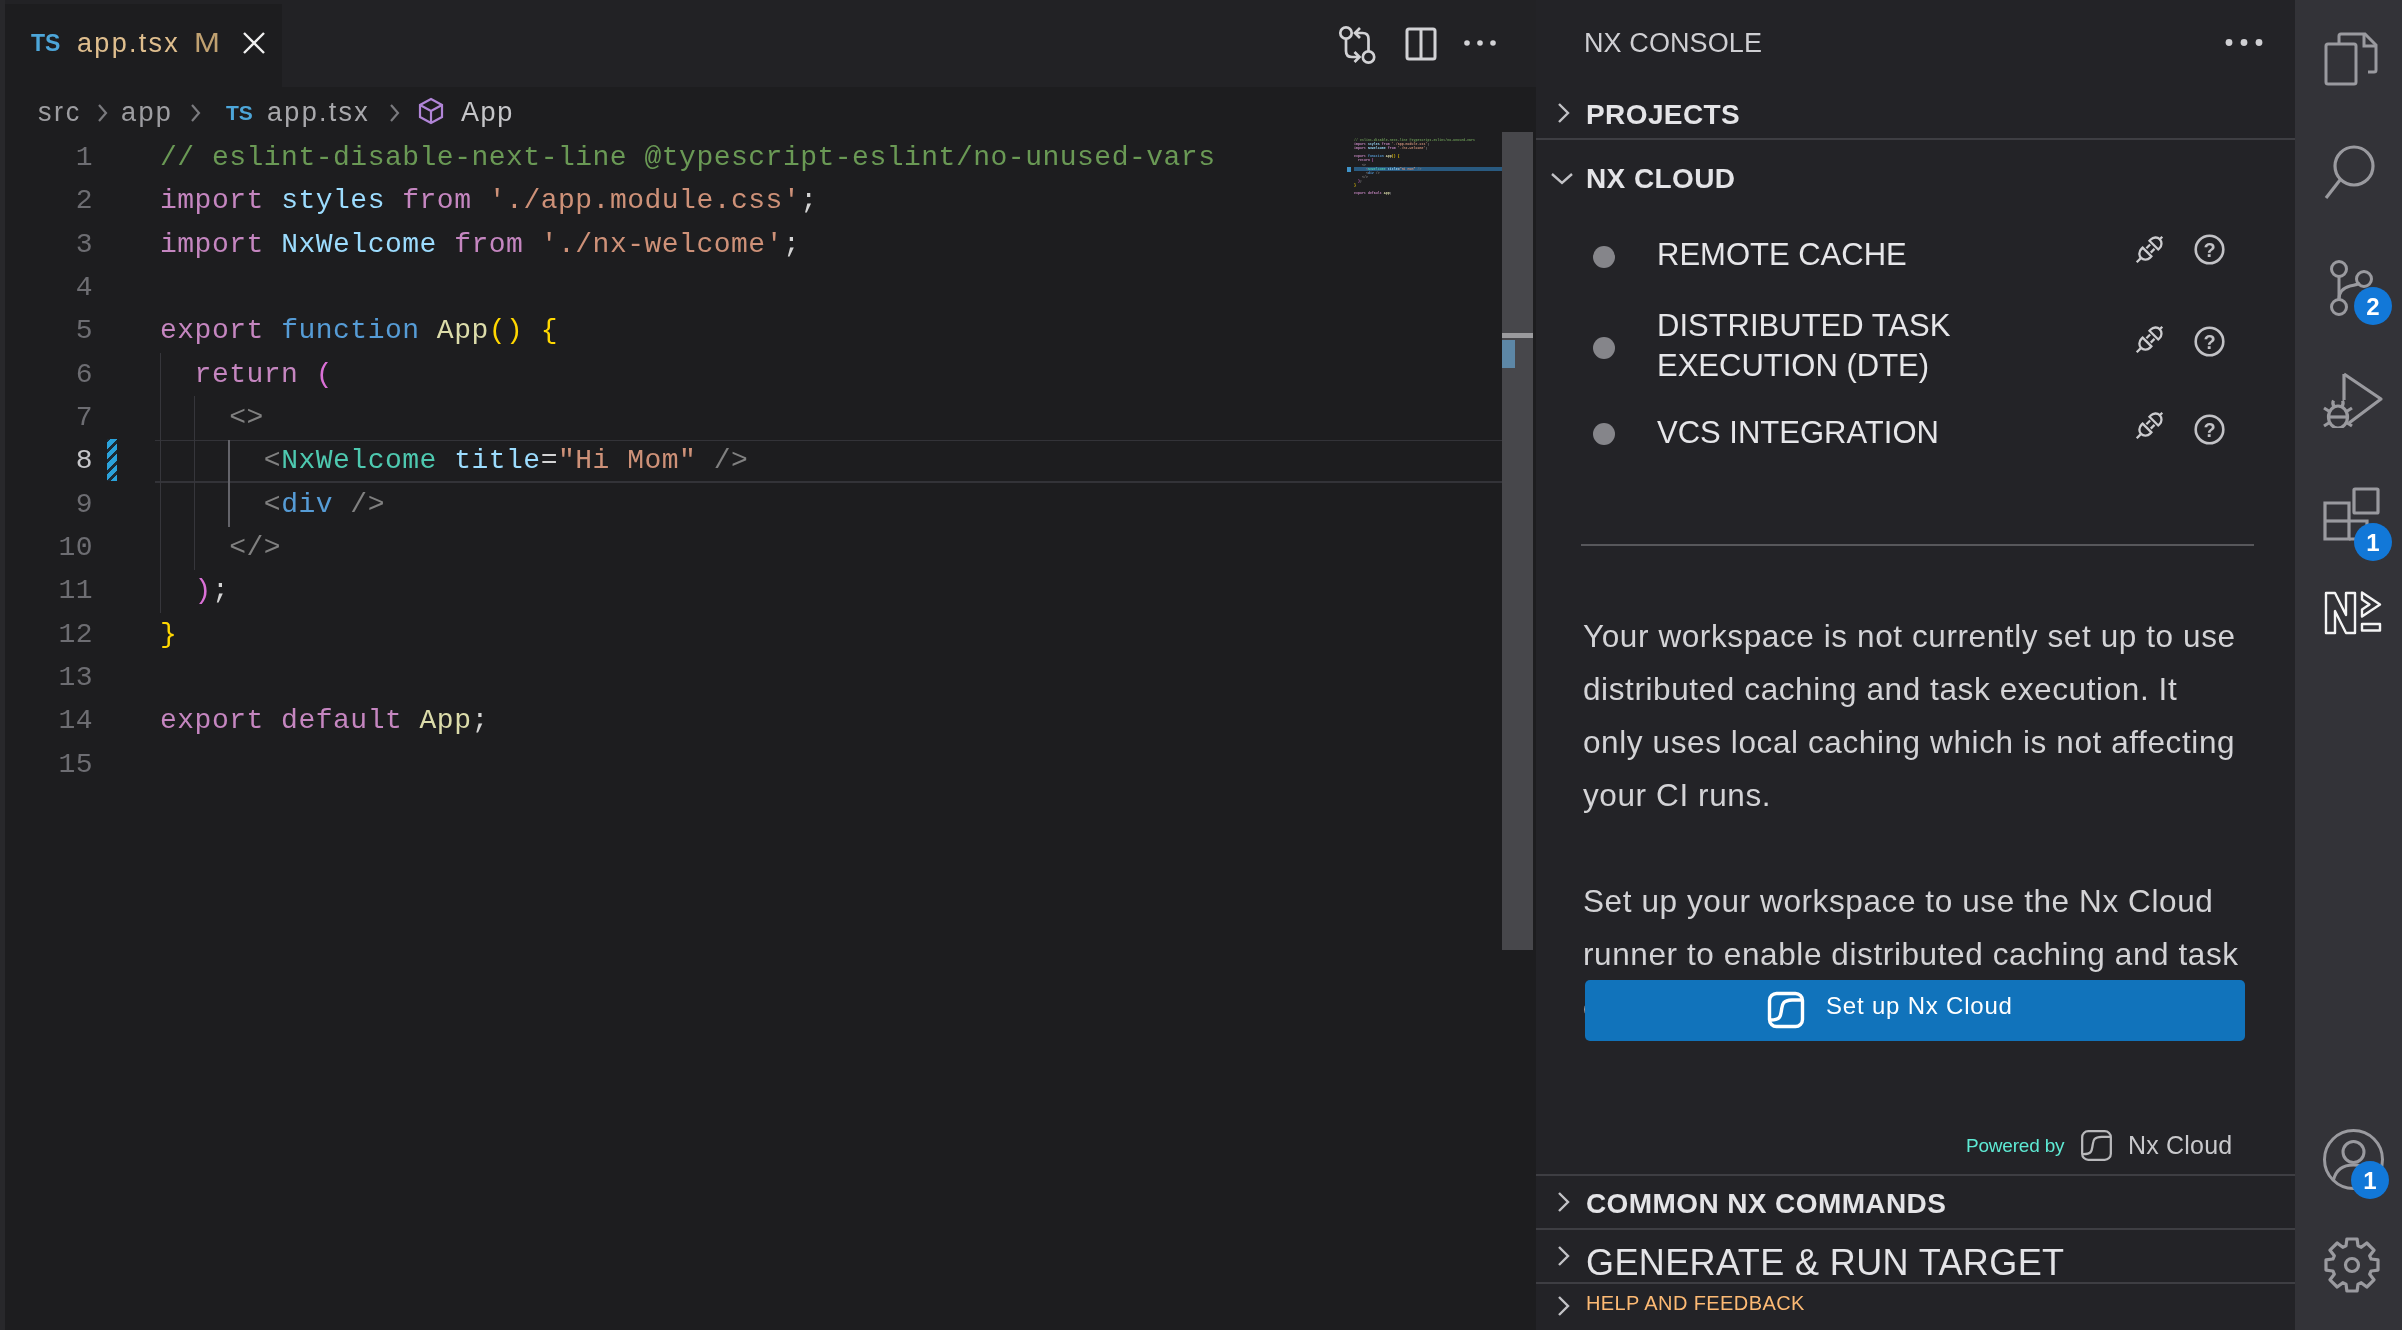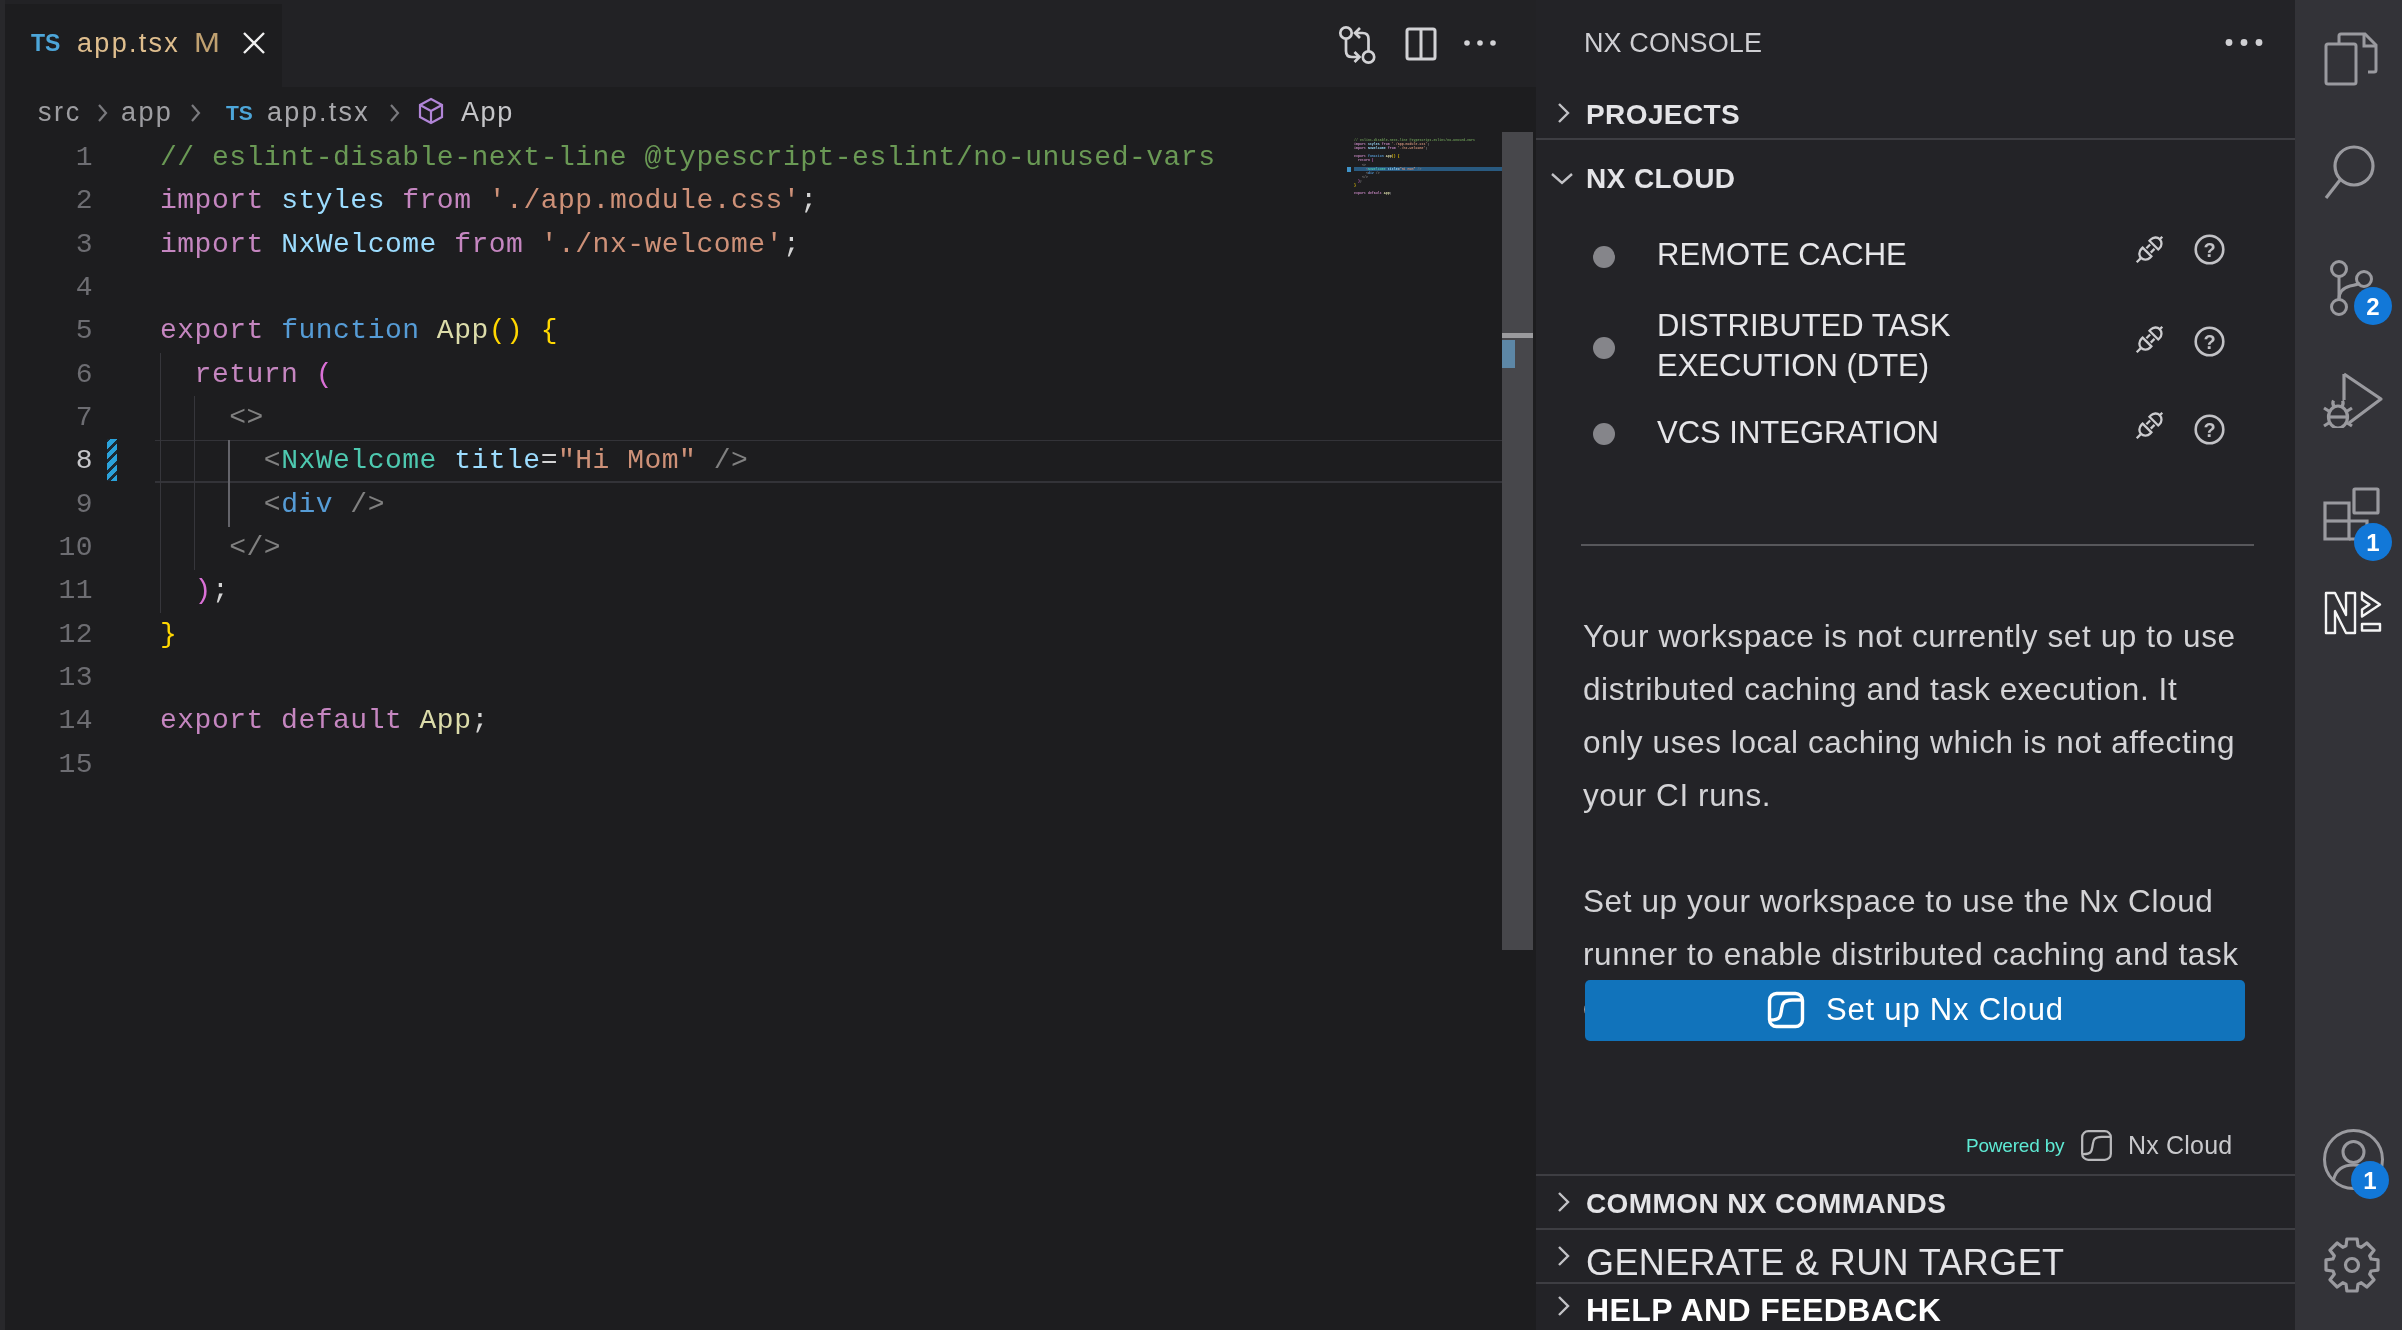--- a/index.html
+++ b/index.html
@@ -191,21 +191,21 @@
 
 <div class="abs" style="left:1581px;top:544px;width:673px;height:2px;background:#57575b"></div>
 
 <div class="abs" style="left:1583px;top:610px;font-size:31.5px;line-height:53px;letter-spacing:0.6px;color:#d3d3d6">Your workspace is not currently set up to use<br>distributed caching and task execution. It<br>only uses local caching which is not affecting<br>your CI runs.<br><br>Set up your workspace to use the Nx Cloud<br>runner to enable distributed caching and task<br>execution.</div>
 
 <div class="abs" style="left:1585px;top:980px;width:660px;height:61px;border-radius:5px;background:#1173bb"></div>
 <svg class="abs" style="left:1767px;top:991px" width="38" height="38" viewBox="0 0 38 38" fill="none" stroke="#ffffff" stroke-width="3.4" stroke-linecap="round" stroke-linejoin="round">
     <rect x="2.5" y="2.5" width="33" height="33" rx="7"></rect>
     <path d="M4 29 C14 29 13.5 24.5 14.5 19 C15.5 13.5 15 9.5 25 9 L34 9"></path>
   </svg>
-<div class="abs" style="left:1826px;top:992px;font-size:31px;letter-spacing:0.8px;color:#ffffff">Set up Nx Cloud</div>
+<div class="abs" style="left:1826px;top:992px;font-size:24px;letter-spacing:0.8px;color:#ffffff">Set up Nx Cloud</div>
 
 <div class="abs" style="left:1966px;top:1135px;font-size:19px;letter-spacing:-0.2px;color:#5eead4">Powered by</div>
 <svg class="abs" style="left:2080px;top:1129px" width="33" height="33" viewBox="0 0 38 38" fill="none" stroke="#b9b9bc" stroke-width="2.6" stroke-linecap="round" stroke-linejoin="round">
     <rect x="2.5" y="2.5" width="33" height="33" rx="7"></rect>
     <path d="M4 29 C14 29 13.5 24.5 14.5 19 C15.5 13.5 15 9.5 25 9 L34 9"></path>
   </svg>
 <div class="abs" style="left:2128px;top:1131px;font-size:25px;letter-spacing:0.2px;color:#c9c9cc">Nx Cloud</div>
 
 <div class="abs" style="left:1536px;top:1174px;width:759px;height:2px;background:#3e3e43"></div>
 <svg class="abs" style="left:1551px;top:1190px" width="24" height="24" viewBox="0 0 24 24" fill="none" stroke="#c2c2c6" stroke-width="2.4">
@@ -214,21 +214,21 @@
 <div class="abs" style="left:1586px;top:1188px;font-weight:bold;font-size:28px;color:#e4e4e7;letter-spacing:0.4px">COMMON NX COMMANDS</div>
 <div class="abs" style="left:1536px;top:1228px;width:759px;height:2px;background:#3e3e43"></div>
 <svg class="abs" style="left:1551px;top:1244px" width="24" height="24" viewBox="0 0 24 24" fill="none" stroke="#c2c2c6" stroke-width="2.4">
     <path d="M8 3 L17 12 L8 21"></path>
   </svg>
 <div class="abs" style="left:1586px;top:1242px;font-weight:normal;font-size:36px;color:#e4e4e7;letter-spacing:0.4px">GENERATE &amp; RUN TARGET</div>
 <div class="abs" style="left:1536px;top:1282px;width:759px;height:2px;background:#3e3e43"></div>
 <svg class="abs" style="left:1551px;top:1294px" width="24" height="24" viewBox="0 0 24 24" fill="none" stroke="#c2c2c6" stroke-width="2.4">
     <path d="M8 3 L17 12 L8 21"></path>
   </svg>
-<div class="abs" style="left:1586px;top:1292px;font-weight:bold;font-size:32px;color:#ffffff;letter-spacing:0.4px">HELP AND FEEDBACK</div>
+<div class="abs" style="left:1586px;top:1292px;font-weight:normal;font-size:20px;color:#fdba74;letter-spacing:0.4px">HELP AND FEEDBACK</div>
 
 <div class="abs" id="activitybar" style="left:2295px;top:0;width:107px;height:1330px;background:#333338"></div>
 
 <svg class="abs" style="left:2322px;top:30px" width="58" height="58" viewBox="0 0 58 58" fill="none" stroke="#9a9a9f" stroke-width="3">
     <path d="M17 13 V6 Q17 4 19 4 H43 L54 15 V40 Q54 42 52 42 H46"></path>
     <path d="M42 4 V16 H54"></path>
     <rect x="4" y="14" width="30" height="40" rx="2"></rect>
   </svg>
 
 <svg class="abs" style="left:2322px;top:142px" width="56" height="62" viewBox="0 0 56 62" fill="none" stroke="#9a9a9f" stroke-width="3.2">

